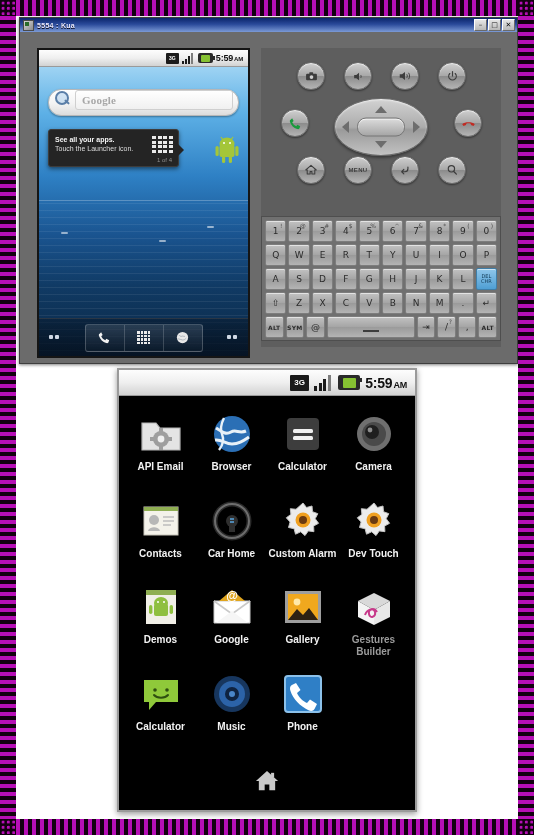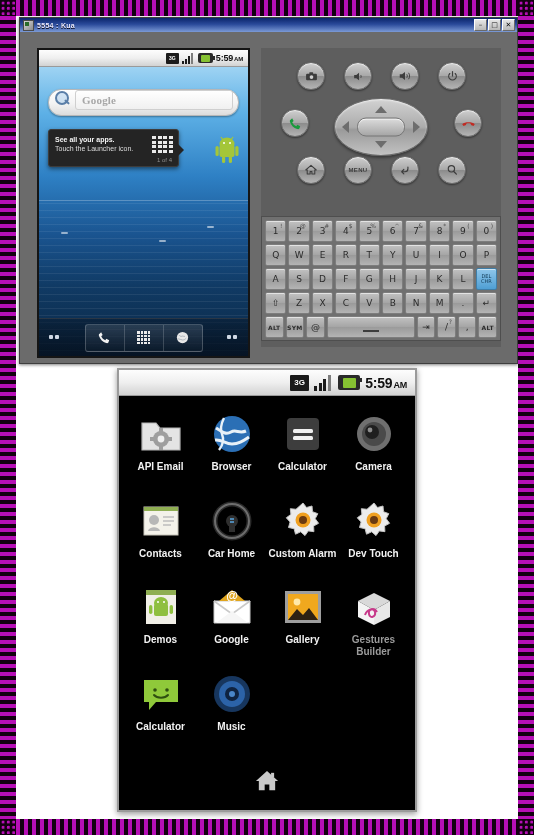--- a/index.html
+++ b/index.html
@@ -682,20 +682,27 @@
       </div>
       <div class="app-cell">
         <div class="app-ico"><svg width="44" height="44" viewBox="0 0 44 44">
             <circle cx="22" cy="22" r="18" fill="#17365e"></circle>
             <circle cx="22" cy="22" r="13" fill="#2c63a8"></circle>
             <circle cx="22" cy="22" r="7" fill="#0f2340"></circle>
             <circle cx="22" cy="22" r="3" fill="#4a86c8"></circle>
           </svg></div>
         <div class="app-lbl">Music</div>
       </div>
+      <div class="app-cell">
+        <div class="app-ico"><svg width="44" height="44" viewBox="0 0 44 44">
+            <rect x="4" y="4" width="36" height="36" rx="3" fill="#2f7fc6" stroke="#8cc1ea" stroke-width="2"></rect>
+            <path d="M15 11l4.5 7-3.5 3c1.6 4 6 8.4 10 10l3-3.5 7 4.5-2.5 5c-1 2-3.6 2.4-6 1.2C19 34 12 27 9.5 19c-1-2.4-.6-5 1.4-6z" fill="#fff"></path>
+          </svg></div>
+        <div class="app-lbl">Phone</div>
+      </div>
     </div>
 
   <div id="drawer-home">
     <svg id="home-handle" viewBox="0 0 24 24">
       <path d="M12 3.5 2.5 12H5v8h5v-5h4v5h5v-8h2.5z" fill="#c9c9c9"></path>
       <rect x="15.5" y="5" width="2.6" height="3.6" fill="#c9c9c9"></rect>
     </svg>
   </div>
 </div>
 

